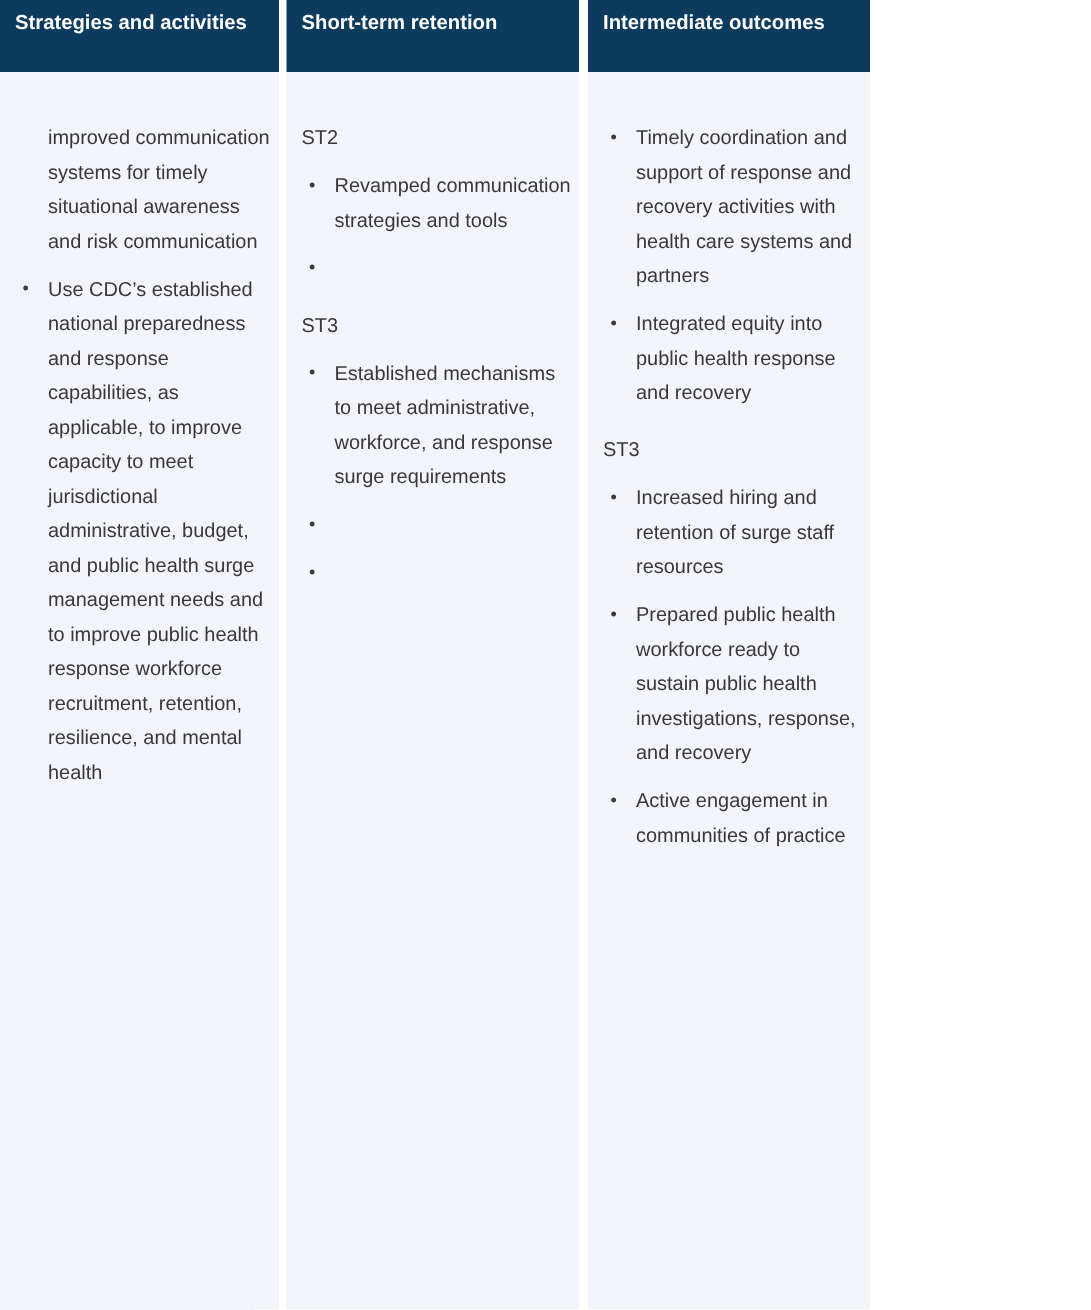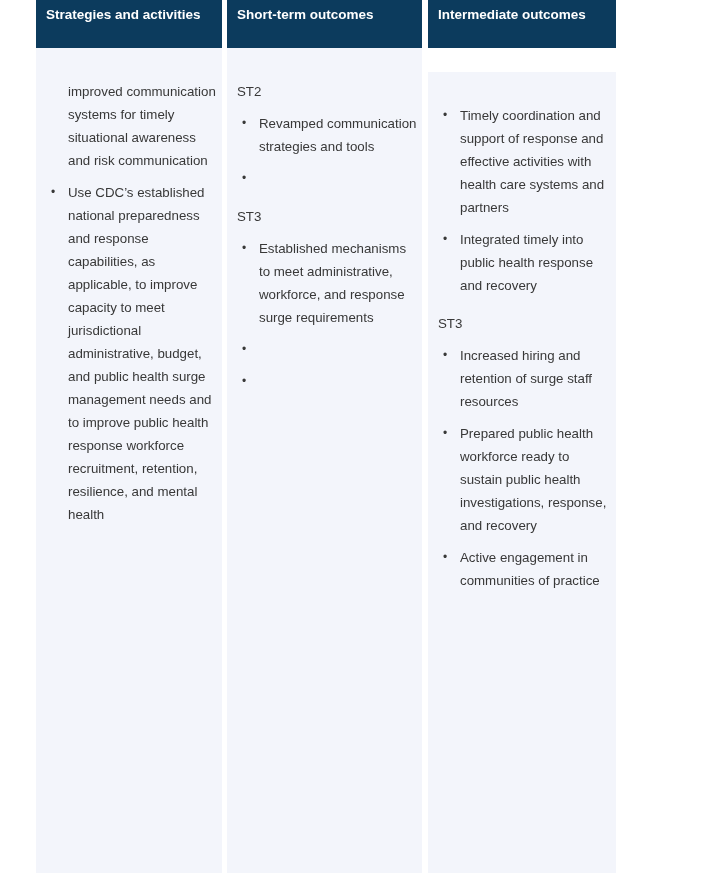--- a/index.html
+++ b/index.html
@@ -17,30 +17,29 @@
     height: 873px;
     overflow: hidden;
     background: #ffffff;
     font-family: "Liberation Sans", "DejaVu Sans", sans-serif;
   }
   .logic-table {
     display: flex;
     width: 727px;
     height: 873px;
     background: #ffffff;
-    padding-left: 36px;
   }
   .col {
     display: flex;
     flex-direction: column;
     height: 873px;
   }
   .col-1 { width: 186px; margin-right: 5px; }
   .col-2 { width: 195px; margin-right: 6px; }
-  .col-3 { width: 188px; margin-right: 7px; gap: 24px; }
+  .col-3 { width: 188px; margin-right: 7px; }
   .col-4 { width: 140px; }
   .col-header {
     flex: none;
     height: 48px;
     background: var(--header-bg);
     color: var(--header-text);
     font-weight: bold;
     font-size: 13.5px;
     line-height: 16.5px;
     padding: 7px 8px 6px 10px;
@@ -91,21 +90,21 @@
       <div class="col-header">Strategies and activities</div>
       <div class="col-body">
         <div class="continuation">improved communication systems for timely situational awareness and risk communication</div>
         <div class="bullet-item">
           <span class="bullet-dot">•</span>
           <span class="bullet-text">Use CDC’s established national preparedness and response capabilities, as applicable, to improve capacity to meet jurisdictional administrative, budget, and public health surge management needs and to improve public health response workforce recruitment, retention, resilience, and mental health</span>
         </div>
       </div>
     </div>
     <div class="col col-2">
-      <div class="col-header">Short-term outcomes</div>
+      <div class="col-header">Short-term retention</div>
       <div class="col-body">
         <div class="section-label">ST2</div>
         <div class="bullet-item">
           <span class="bullet-dot">•</span>
           <span class="bullet-text">Revamped communication strategies and tools</span>
         </div>
         <div class="bullet-item">
           <span class="bullet-dot">•</span>
         </div>
         <div class="section-label">ST3</div>
@@ -119,25 +118,25 @@
         <div class="bullet-item">
           <span class="bullet-dot">•</span>
         </div>
       </div>
     </div>
     <div class="col col-3">
       <div class="col-header">Intermediate outcomes</div>
       <div class="col-body">
         <div class="bullet-item">
           <span class="bullet-dot">•</span>
-          <span class="bullet-text">Timely coordination and support of response and effective activities with health care systems and partners</span>
+          <span class="bullet-text">Timely coordination and support of response and recovery activities with health care systems and partners</span>
         </div>
         <div class="bullet-item">
           <span class="bullet-dot">•</span>
-          <span class="bullet-text">Integrated timely into public health response and recovery</span>
+          <span class="bullet-text">Integrated equity into public health response and recovery</span>
         </div>
         <div class="section-label">ST3</div>
         <div class="bullet-item">
           <span class="bullet-dot">•</span>
           <span class="bullet-text">Increased hiring and retention of surge staff resources</span>
         </div>
         <div class="bullet-item">
           <span class="bullet-dot">•</span>
           <span class="bullet-text">Prepared public health workforce ready to sustain public health investigations, response, and recovery</span>
         </div>

